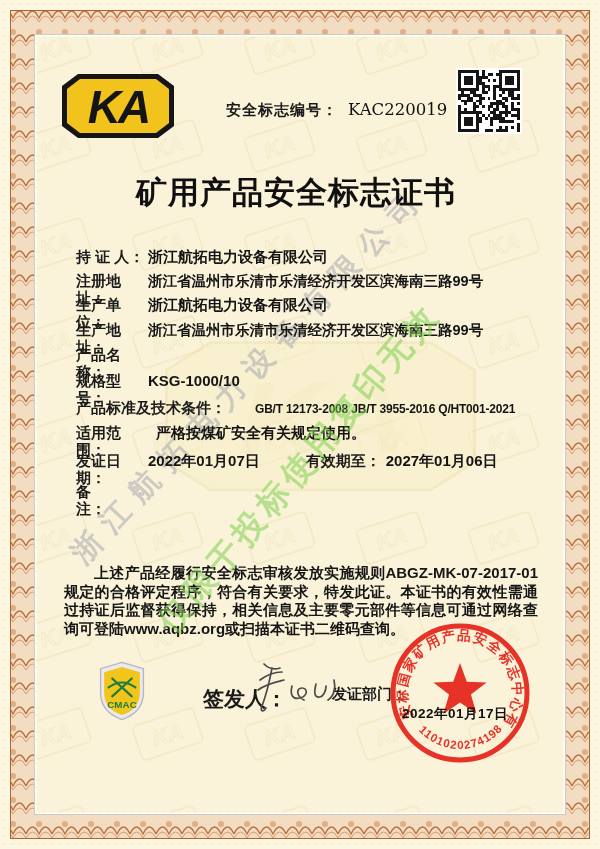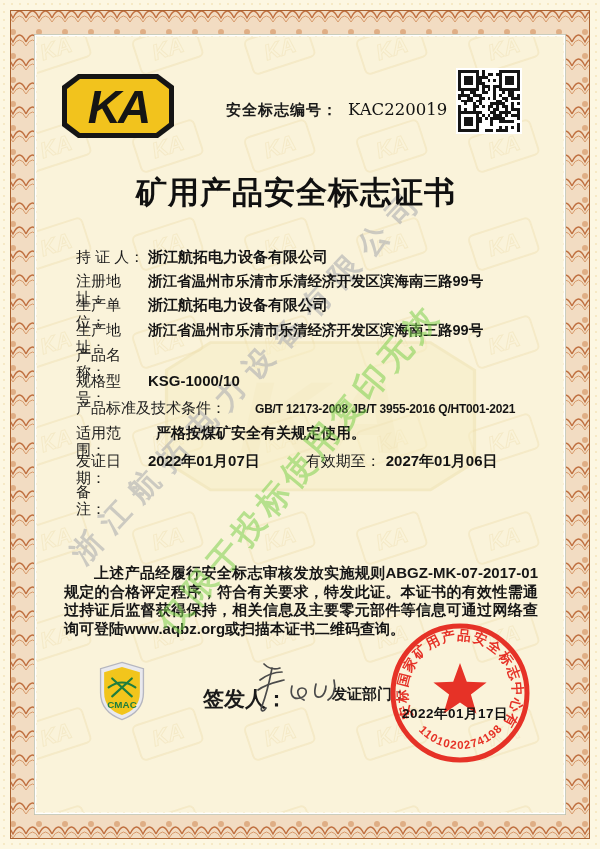--- a/index.html
+++ b/index.html
@@ -25,21 +25,21 @@
       grid-template-columns:repeat(21,1fr);grid-template-rows:repeat(21,1fr);}
   #qr i{display:block;}
   #qr i.qb{background:#151515;}
 
   .title{position:absolute;left:0;right:8px;top:172px;z-index:2;text-align:center;
       font-size:31px;font-weight:900;letter-spacing:1px;color:#101010;}
 
   
   .row{position:absolute;left:76px;right:34px;z-index:2;display:flex;align-items:baseline;
       font-size:15px;line-height:17px;}
-  .lbl{flex:0 0 72px;font-weight:400;color:#1b1b1b;}
+  .lbl{flex:0 0 72px;font-weight:700;color:#1b1b1b;}
   .lbl-wide{flex:0 0 179px;}
   .lbl2{flex:0 0 80px;margin-left:46px;}
   .val{font-weight:700;color:#141414;}
   .val-addr{font-size:14.5px;}
   .val-std{font-size:12px;letter-spacing:-.2px;}
   .val-gap{margin-left:8px;}
 
   .statement{position:absolute;left:64px;right:62px;top:564px;z-index:2;margin:0;
       font-size:15px;line-height:18.5px;font-weight:700;color:#161616;
       text-align:justify;text-indent:2em;}

